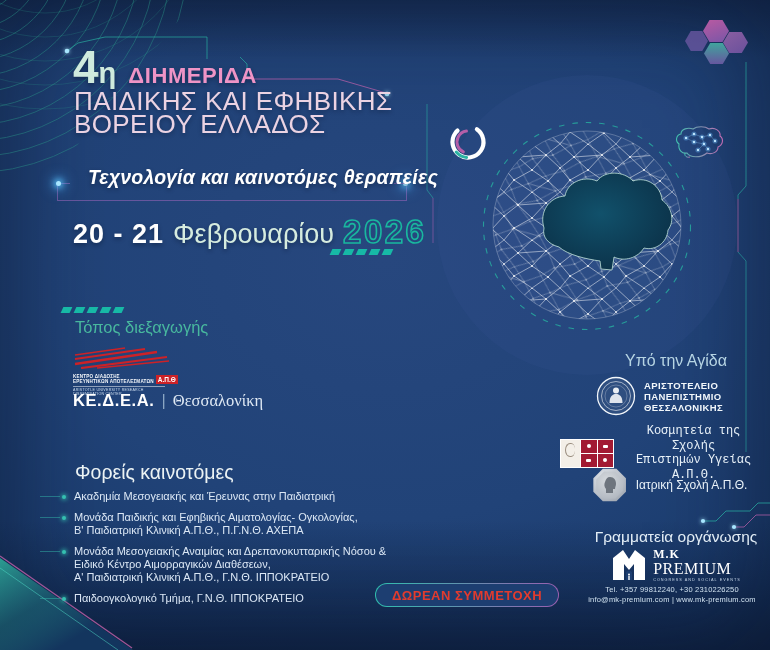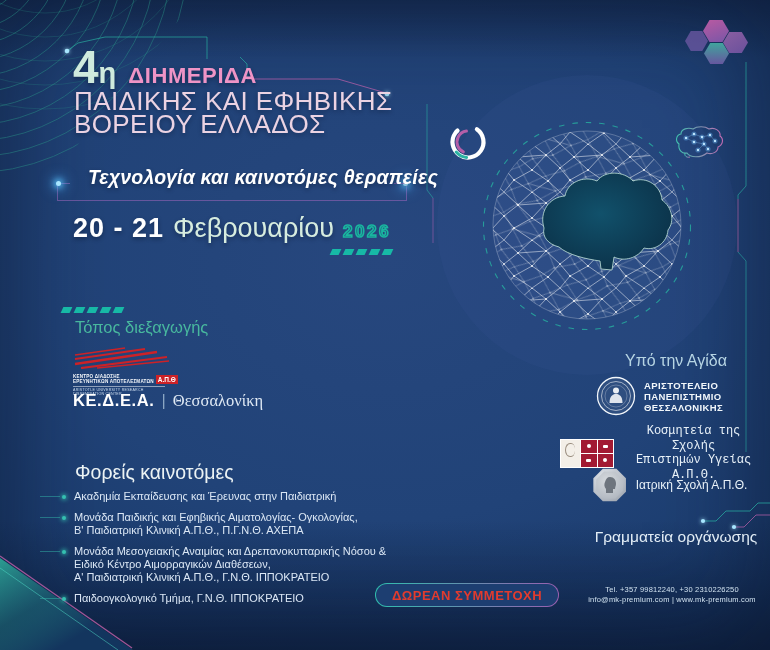--- a/index.html
+++ b/index.html
@@ -41,21 +41,21 @@
   .dotL{left:-2px;top:-3px;} .dotR{right:-2px;top:-3px;}
   .sub-text{position:absolute;left:57px;top:166px;width:412px;text-align:center;
     font-style:italic;font-weight:bold;font-size:19.5px;color:#ffffff;letter-spacing:.2px;
     text-shadow:0 2px 4px rgba(5,15,35,.4);}
 
   
   .daterow{position:absolute;left:73px;top:213px;display:flex;align-items:baseline;gap:9px;
     text-shadow:0 2px 4px rgba(5,15,35,.4);}
   .d-days{font-size:27px;font-weight:bold;color:#ffffff;letter-spacing:1px;}
   .d-month{font-size:27px;font-weight:500;color:#d6ecdf;}
-  .d-year{font-size:17px;font-weight:bold;color:transparent;-webkit-text-stroke:1.6px #19b79f;letter-spacing:2.5px;text-shadow:none;}
+  .d-year{font-size:33px;font-weight:bold;color:transparent;-webkit-text-stroke:1.6px #19b79f;letter-spacing:2.5px;text-shadow:none;}
   .dashes{position:absolute;display:flex;gap:4px;}
   .dashes span{width:9px;height:6px;background:#17b9a6;transform:skewX(-25deg);}
   .dashes1{left:331px;top:249px;} .dashes2{left:62px;top:307px;}
 
   
   .venue-h{position:absolute;left:75px;top:318px;font-size:16.5px;font-weight:500;color:#48b89e;}
   .kedea{position:absolute;left:73px;top:345px;width:110px;}
   .kedea-row{display:flex;align-items:center;gap:2px;margin-top:1px;}
   .kedea-txt{font-size:4.6px;font-weight:bold;color:#f4f7fb;line-height:5.4px;letter-spacing:.2px;}
   .kedea-badge{background:#cc2227;color:#fff;font-size:6.5px;font-weight:bold;padding:1px 2px;line-height:7px;}
@@ -329,21 +329,21 @@
     <div class="kedea-cap">ARISTOTLE UNIVERSITY RESEARCH DISSEMINATION CENTER</div>
   </div>
   <div class="venue-row">
     <span class="v-name">ΚΕ.Δ.Ε.Α.</span>
     <span class="v-sep">|</span>
     <span class="v-city">Θεσσαλονίκη</span>
   </div>
 
   <div class="org-h">Φορείς καινοτόμες</div>
   <ul class="org-list">
-    <li class="ml">Ακαδημία Εκπαίδευσης και Έρευνας στην Παιδιατρική</li>
+    <li class="ml">Ακαδημία Μεσογειακής και Έρευνας στην Παιδιατρική</li>
     <li class="ml">Μονάδα Παιδικής και Εφηβικής Αιματολογίας- Ογκολογίας,
 Β' Παιδιατρική Κλινική Α.Π.Θ., Π.Γ.Ν.Θ. ΑΧΕΠΑ</li>
     <li class="ml">Μονάδα Μεσογειακής Αναιμίας και Δρεπανοκυτταρικής Νόσου &amp;
 Ειδικό Κέντρο Αιμορραγικών Διαθέσεων,
 Α' Παιδιατρική Κλινική Α.Π.Θ., Γ.Ν.Θ. ΙΠΠΟΚΡΑΤΕΙΟ</li>
     <li class="ml">Παιδοογκολογικό Τμήμα, Γ.Ν.Θ. ΙΠΠΟΚΡΑΤΕΙΟ</li>
   </ul>
 
   <div class="ausp-h">Υπό την Αγίδα</div>
 
@@ -385,20 +385,33 @@
   <div class="ausp3">
     <div class="medal">
       <svg width="16" height="18" viewBox="0 0 16 18">
         <path d="M8,1 C12,1 14,4 14,8 C14,10 13,11 13,13 L11,13 L11,17 L4,17 L4,13 C2,11 2,8 3,6 C4,3 5,1 8,1 Z" fill="#6e757e"></path>
       </svg>
     </div>
     <div class="ausp-name2">Ιατρική Σχολή Α.Π.Θ.</div>
   </div>
 
   <div class="sec-h">Γραμματεία οργάνωσης</div>
+  <div class="mkrow">
+    <svg width="36" height="34" viewBox="0 0 36 34">
+      <path d="M2,32 L2,10 L12,2 L18,11 L24,2 L34,10 L34,32 L23,32 L23,16 L18,22 L13,16 L13,32 Z" fill="#ffffff"></path>
+      <path d="M15,32 L15,24 Q18,21 21,24 L21,32 Z" fill="#1d3e71"></path>
+      <circle cx="18" cy="26.5" r="1" fill="#ffffff"></circle>
+      <rect x="17.3" y="27.8" width="1.4" height="4.2" fill="#ffffff"></rect>
+    </svg>
+    <div class="mk-txt">
+      <div class="mk-mk">M.K</div>
+      <div class="mk-prem">PREMIUM</div>
+      <div class="mk-tag">CONGRESS AND SOCIAL EVENTS</div>
+    </div>
+  </div>
   <div class="contact">
     <div>Tel. +357 99812240, +30 2310226250</div>
     <div>info@mk-premium.com | www.mk-premium.com</div>
   </div>
 
   <a class="cta">
     <span class="cta-inner">ΔΩΡΕΑΝ ΣΥΜΜΕΤΟΧΗ</span>
   </a>
 
 </div>

